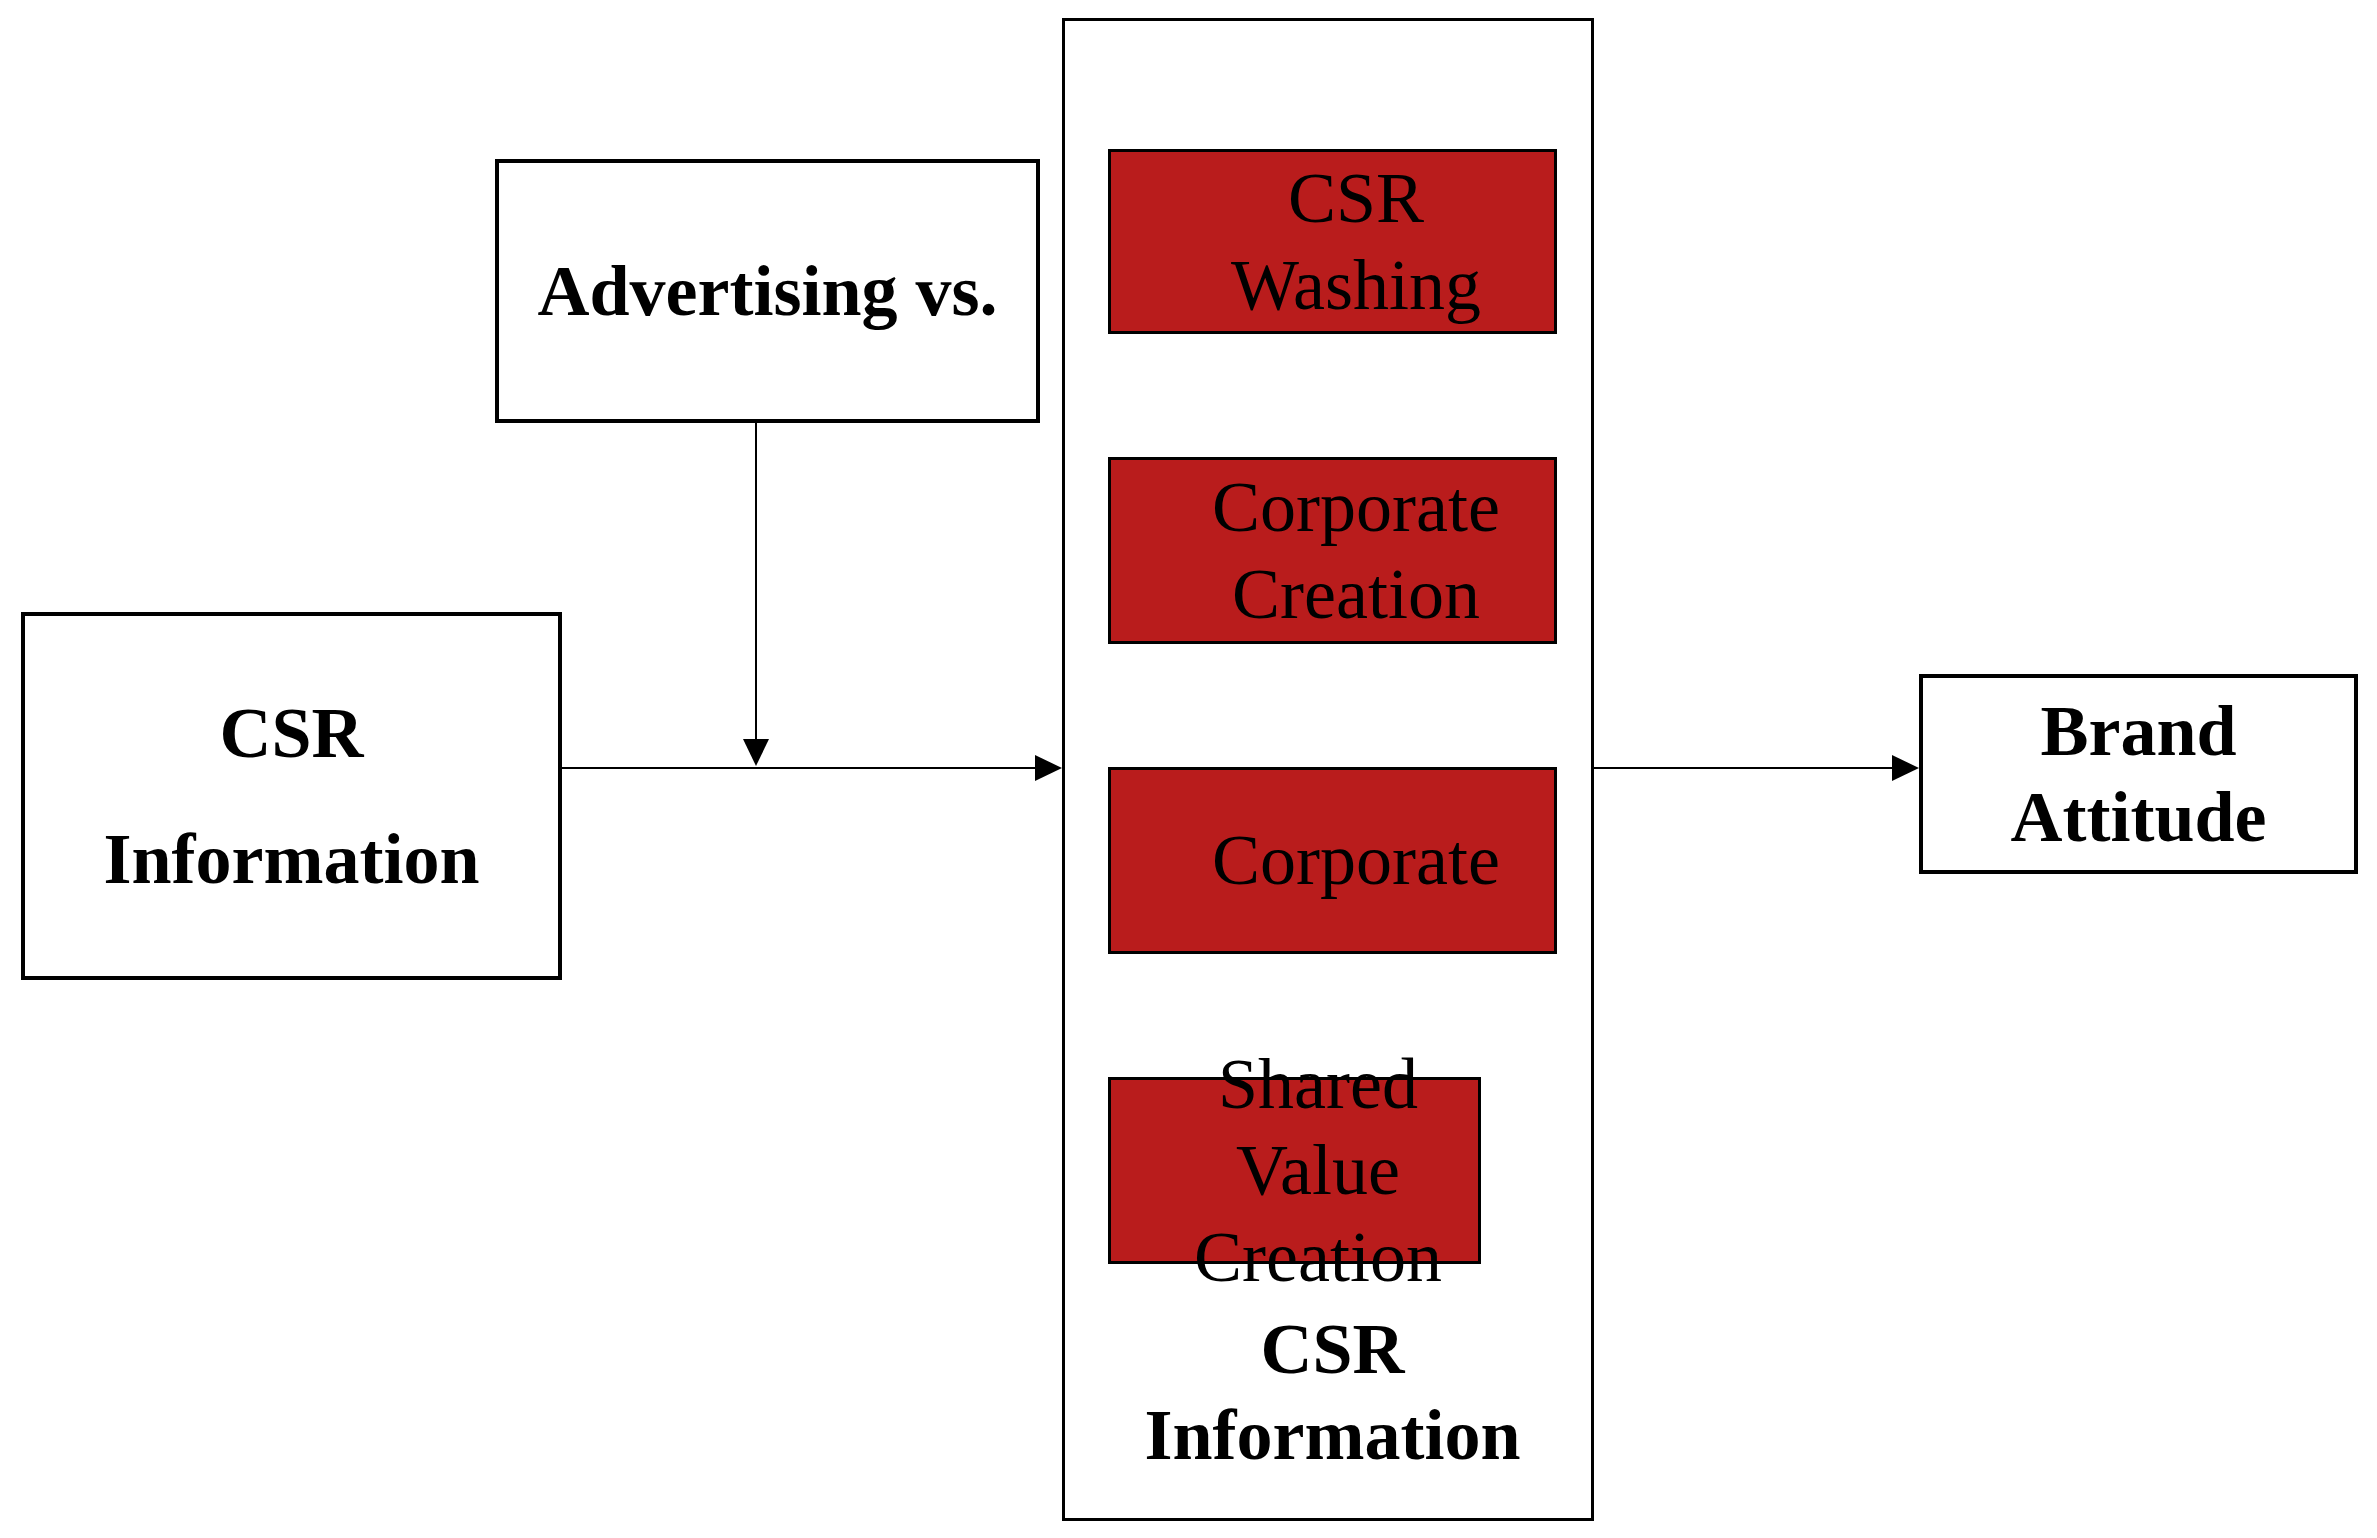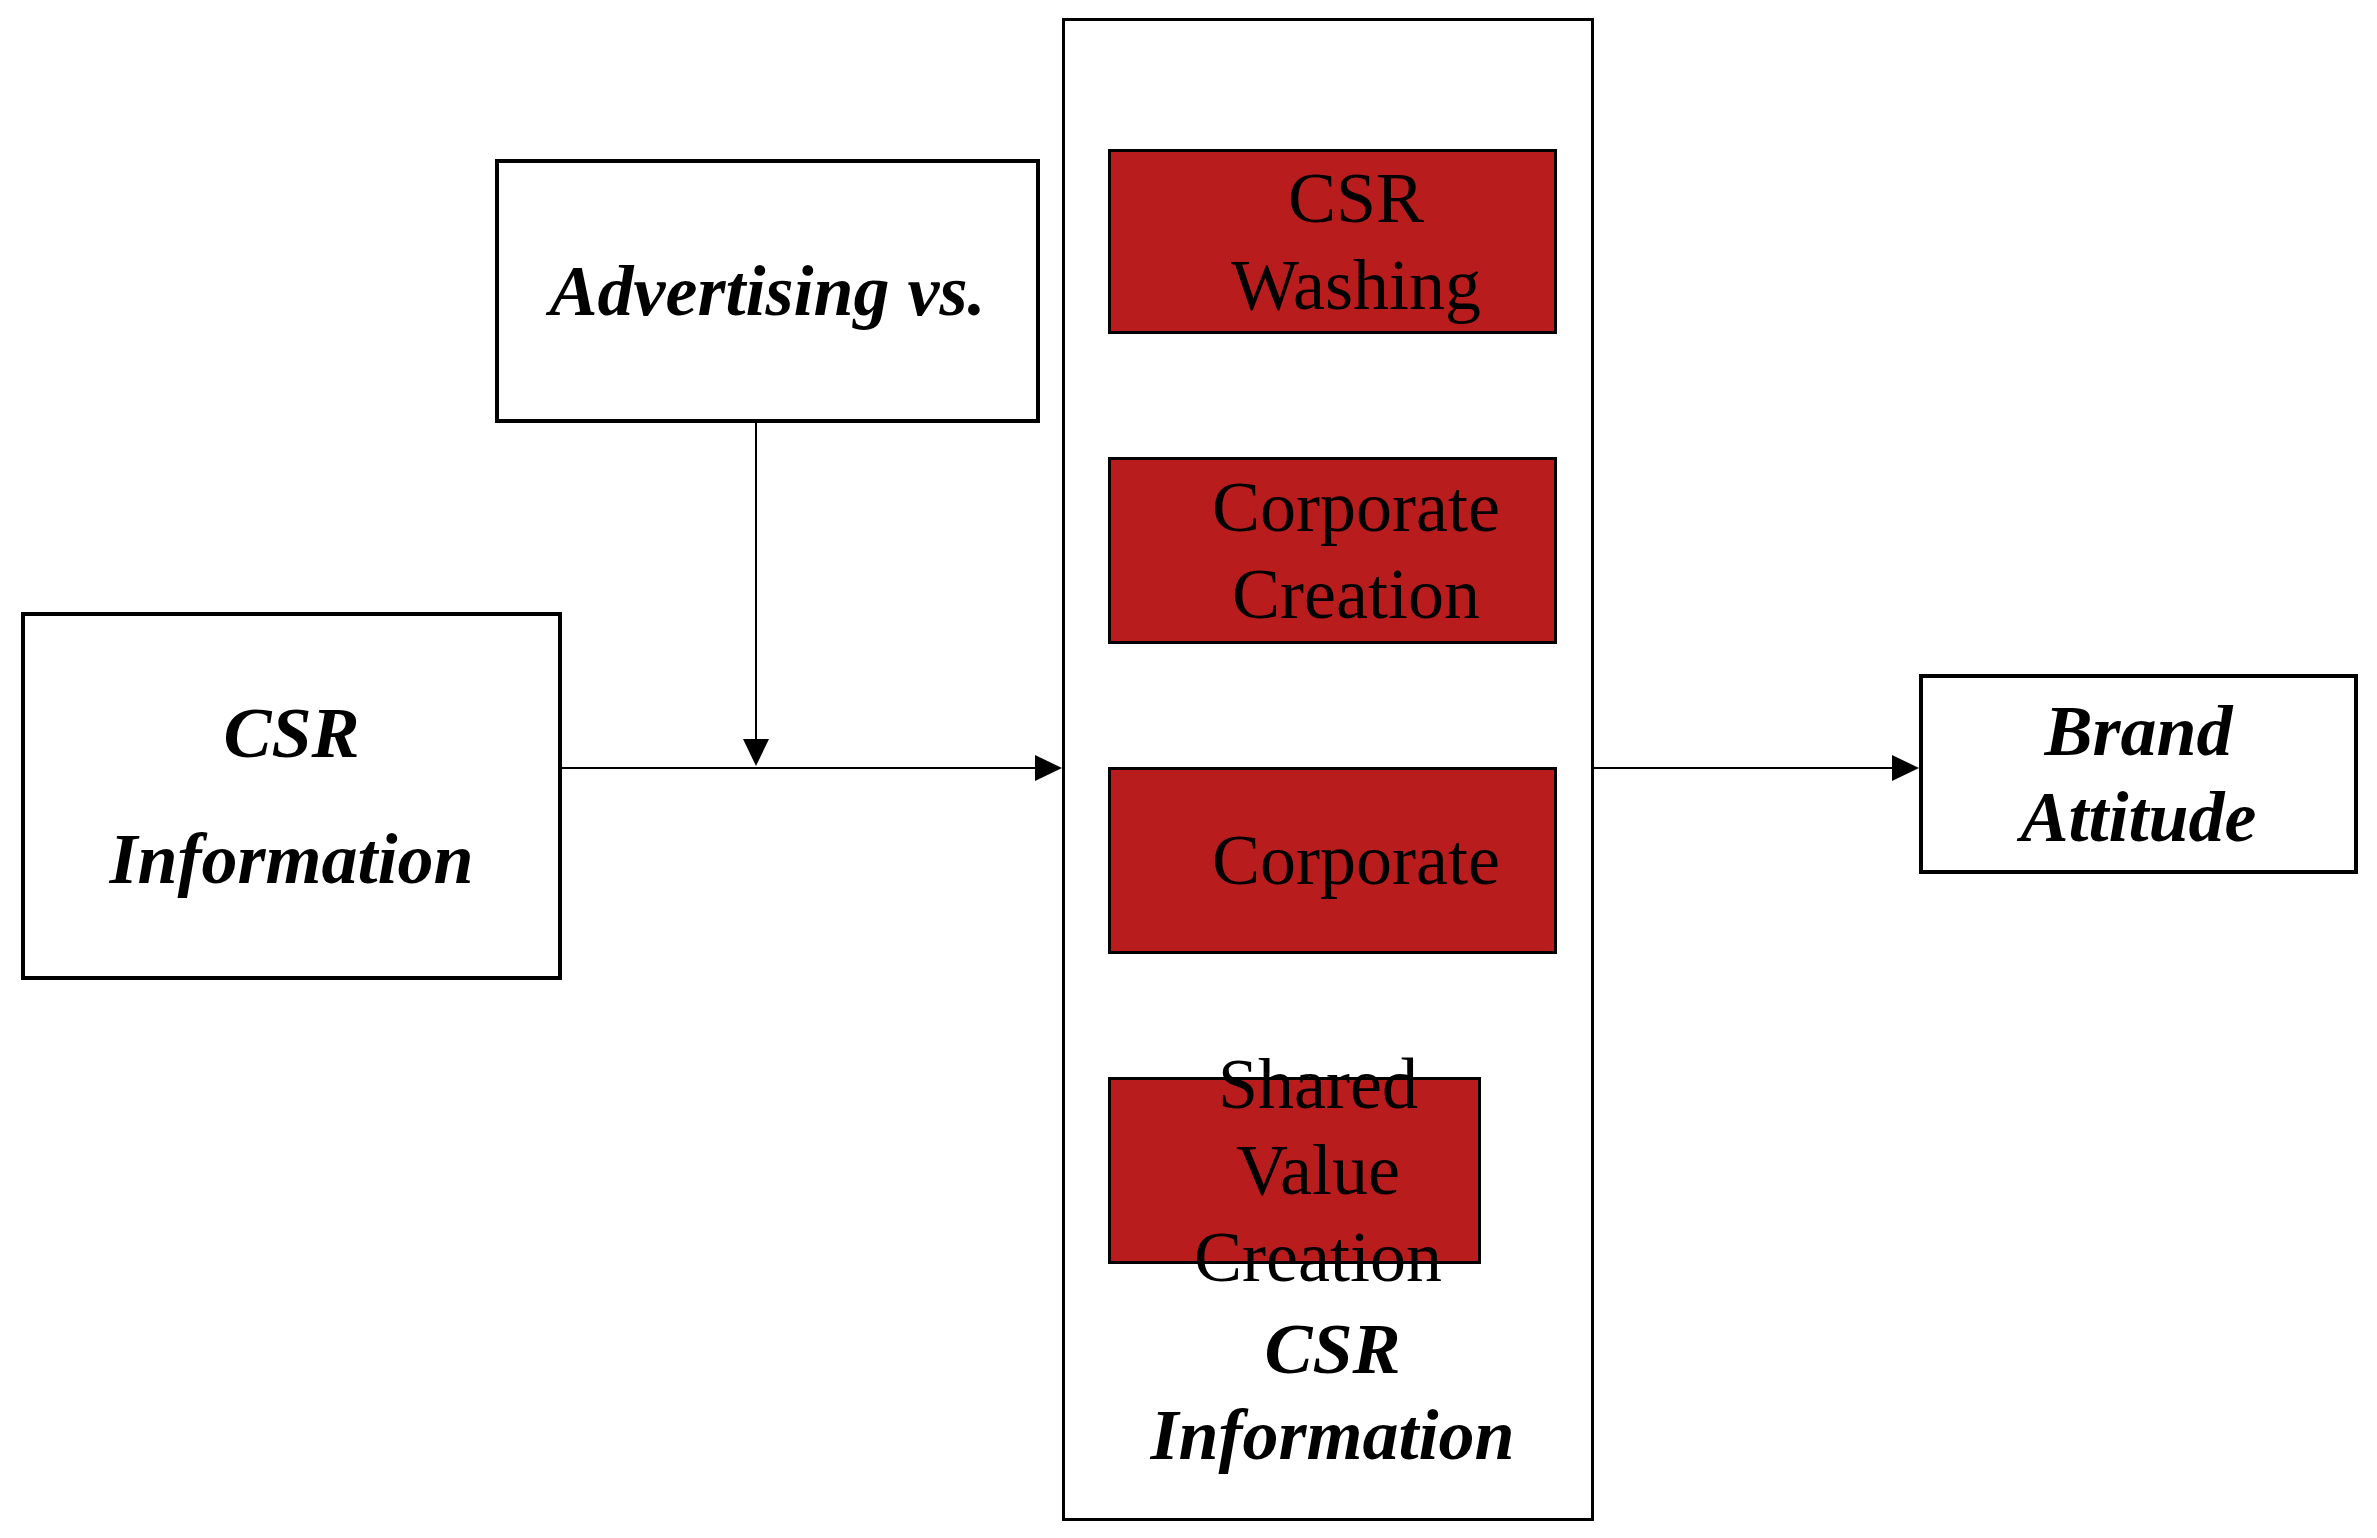--- a/index.html
+++ b/index.html
@@ -40,21 +40,21 @@
     align-items: center;
     justify-content: center;
     text-align: center;
     box-sizing: border-box;
     padding-left: 47px;
   }
   .label {
     font-size: 72px;
     line-height: 1.2;
   }
-  .label.bold { font-weight: bold; font-style: italic; }
+  .label.bold { font-weight: bold; }
   .label.wide-leading { line-height: 1.75; }
   .caption {
     position: absolute;
     display: flex;
     align-items: center;
     justify-content: center;
     text-align: center;
     box-sizing: border-box;
   }
   .hline {

